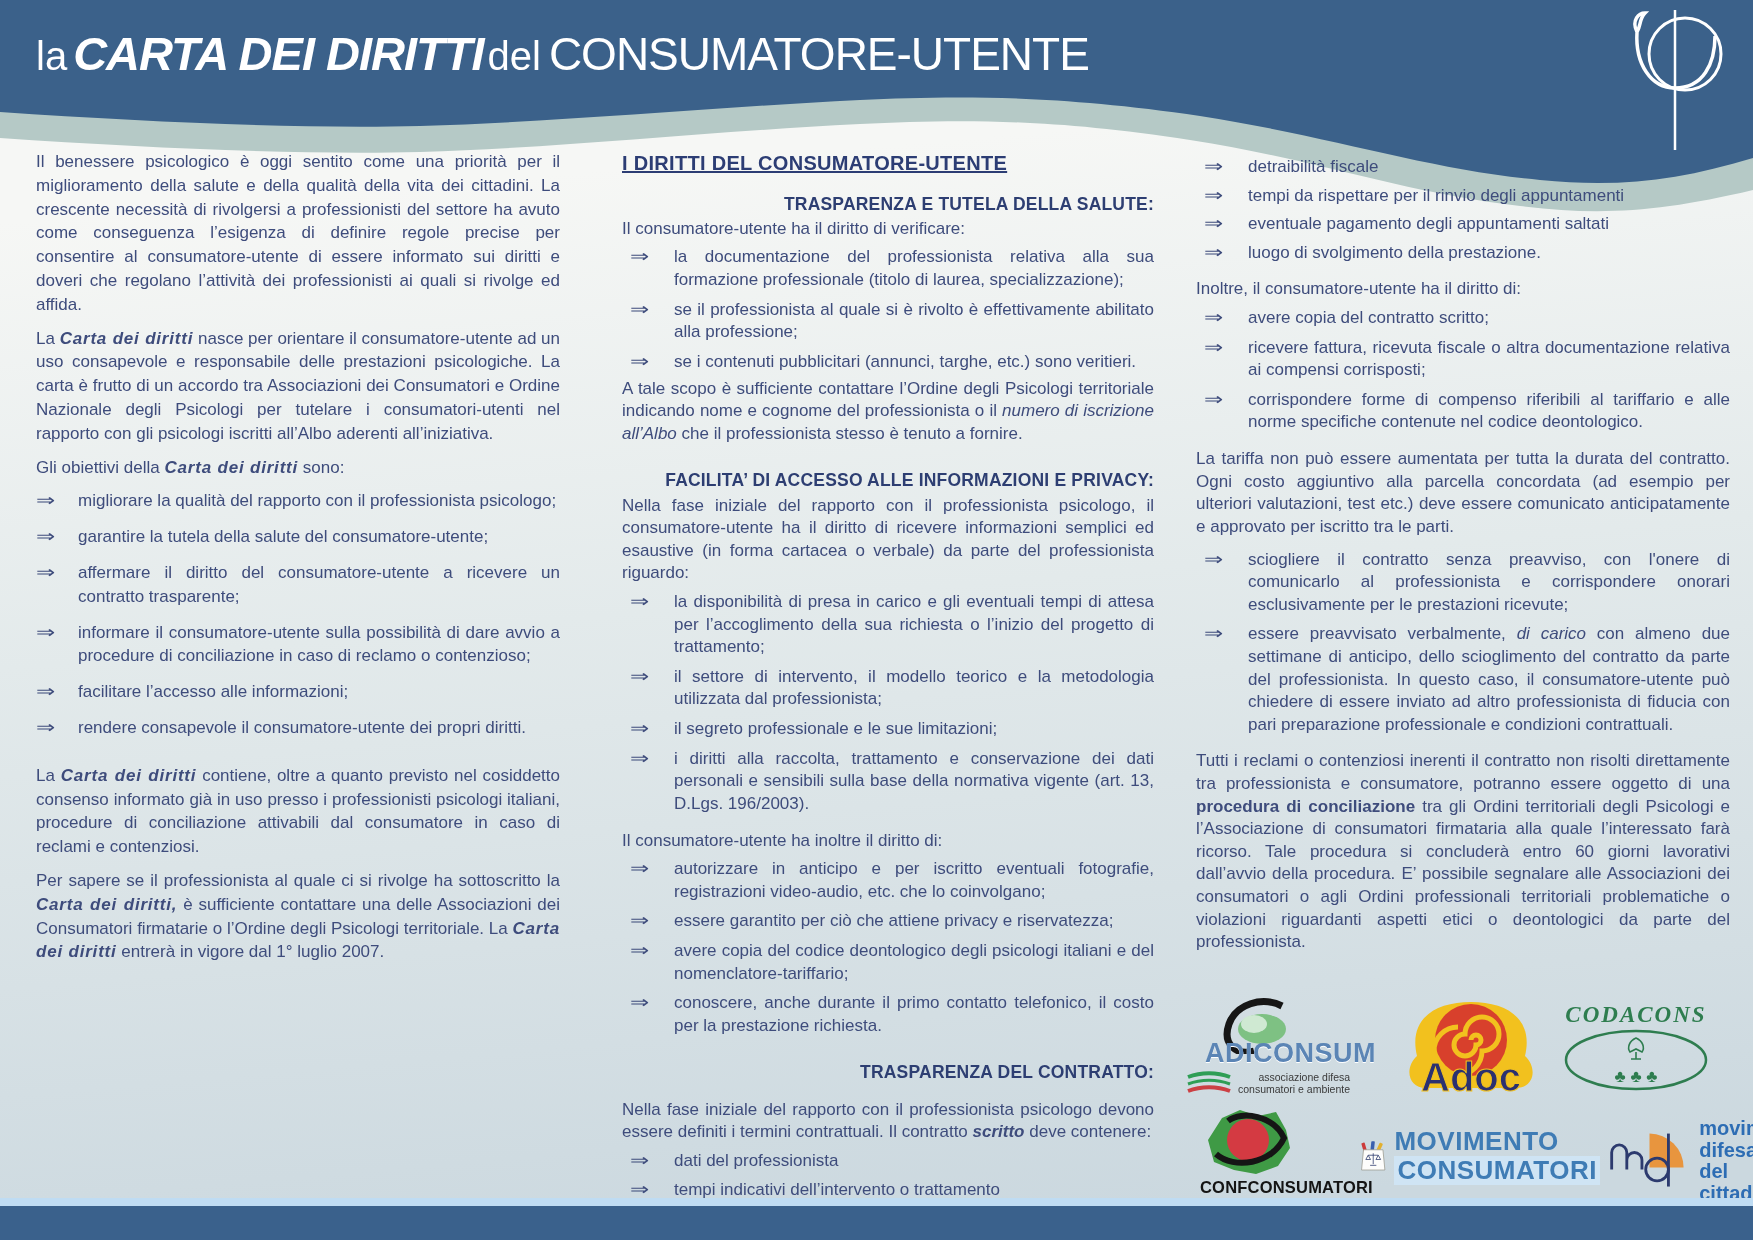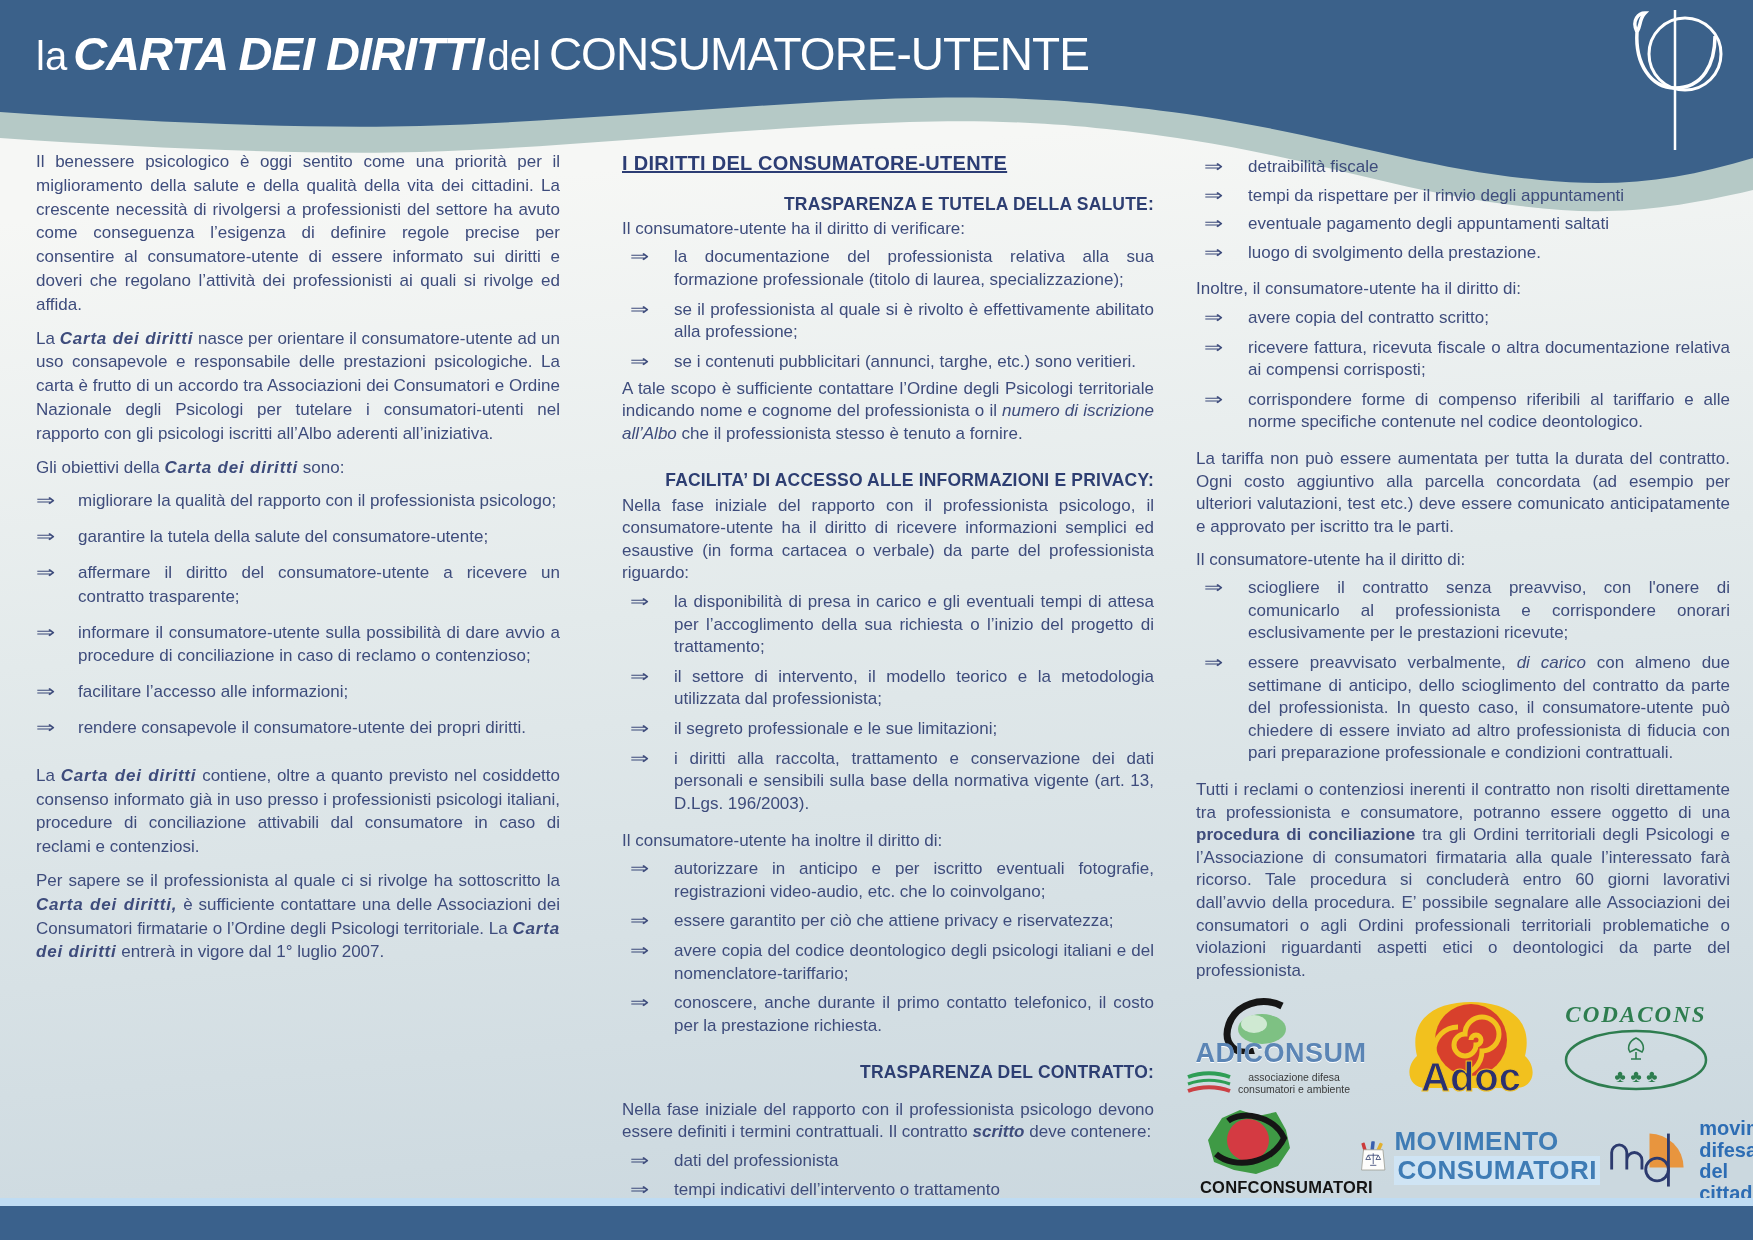--- a/index.html
+++ b/index.html
@@ -31,21 +31,21 @@
   .arr{flex:0 0 52px;display:inline-block;transform:scaleX(1.35);transform-origin:left center;box-sizing:border-box;padding-left:6px;}
   .col-left .arr{flex-basis:42px;padding-left:0;}
   .col-left li{margin-bottom:12px;}
   ul.tight li{margin-bottom:6px;}
   .cdi{font-style:italic;letter-spacing:.8px;}
   
   .logos{position:absolute;left:1186px;top:998px;width:552px;z-index:2;}
   .lrow{display:flex;align-items:flex-start;}
   .lrow2{margin-top:10px;}
   .logo{position:relative;}
-  .lg-adiconsum{width:190px;text-align:center;}
+  .lg-adiconsum{width:190px;text-align:right;}
   .adi-art{display:block;margin:0 0 -16px 10px;}
   .adi-name{font-weight:bold;font-size:27px;color:#5b85b5;letter-spacing:.5px;text-shadow:0 1px 0 #fff;}
   .adi-bottom{display:flex;align-items:flex-end;margin-top:2px;}
   .adi-tags{font-size:10.5px;color:#3a3a3a;line-height:1.15;margin-left:6px;}
   .lg-adoc{width:170px;display:flex;justify-content:flex-end;}
   .lg-codacons{width:180px;text-align:center;padding-top:4px;}
   .coda-name{font-family:"Liberation Serif",serif;font-style:italic;font-weight:bold;
              color:#2e7d4f;font-size:23px;letter-spacing:2px;}
   .lg-conf{width:160px;text-align:left;padding-left:14px;}
   .conf-name{font-weight:bold;font-size:16.5px;color:#141414;letter-spacing:.2px;margin-top:-4px;}
@@ -231,21 +231,20 @@
           <span class="arr">⇒</span>
           <span class="txt">ricevere fattura, ricevuta fiscale o altra documentazione relativa ai compensi corrisposti;</span>
         </li>
       <li>
           <span class="arr">⇒</span>
           <span class="txt">corrispondere forme di compenso riferibili al tariffario e alle norme specifiche contenute nel codice deontologico.</span>
         </li>
     </ul>
     <p class="gap-top-sm">La tariffa non può essere aumentata per tutta la durata del contratto. Ogni costo aggiuntivo alla parcella concordata (ad esempio per ulteriori valutazioni, test etc.) deve essere comunicato anticipatamente e approvato per iscritto tra le parti.</p>
 
-    <p class="intro">Il consumatore-utente ha il diritto di:</p>
     <ul>
       <li>
           <span class="arr">⇒</span>
           <span class="txt">sciogliere il contratto senza preavviso, con l'onere di comunicarlo al professionista e corrispondere onorari esclusivamente per le prestazioni ricevute;</span>
         </li>
       <li>
           <span class="arr">⇒</span>
           <span class="txt"><span>essere preavvisato verbalmente, </span><i>di carico</i><span> con almeno due settimane di anticipo, dello scioglimento del contratto da parte del professionista. In questo caso, il consumatore-utente può chiedere di essere inviato ad altro professionista di fiducia con pari preparazione professionale e condizioni contrattuali.</span></span>
         </li>
     </ul>

